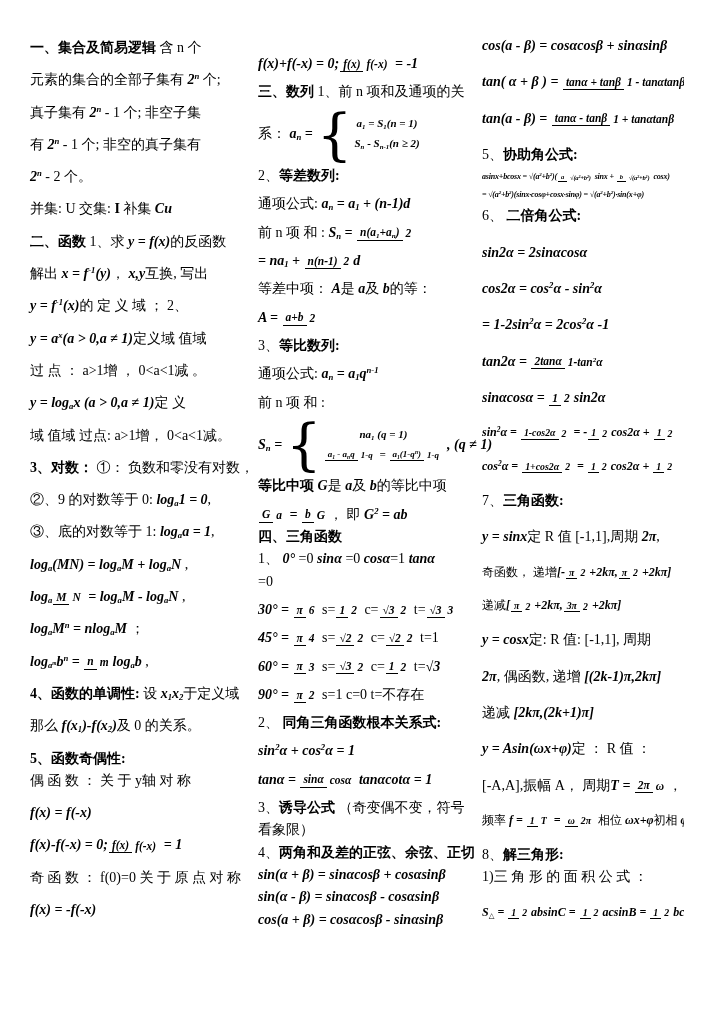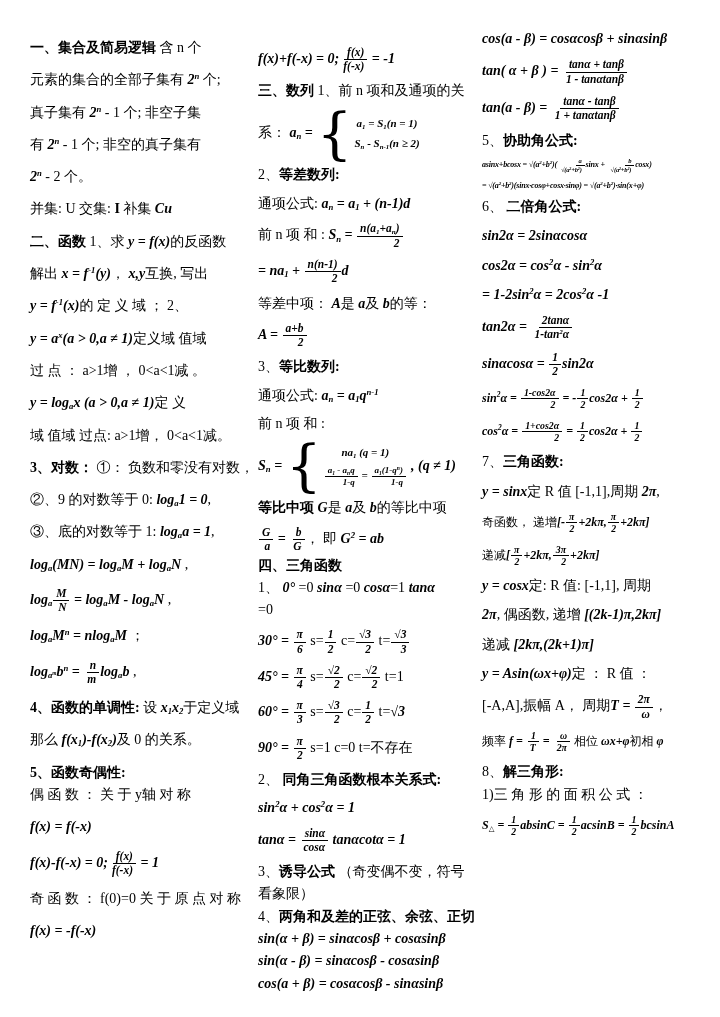--- a/index.html
+++ b/index.html
@@ -4,33 +4,33 @@
 <style>
   * { margin:0; padding:0; box-sizing:border-box; }
   html,body { background:#ffffff; }
   .page {
     position:relative; width:684px; height:1017px; background:#ffffff;
     color:#000; overflow:hidden;
     font-family:"Liberation Serif","DejaVu Serif",serif;
   }
   .col { position:absolute; }
   #col1 { left:30px;  top:26px; width:226px; }
-  #col2 { left:258px; top:38px; width:224px; }
+  #col2 { left:258px; top:46px; width:224px; }
   #col3 { left:482px; top:20px; width:232px; }
   .line { font-size:14px; line-height:1.45; white-space:nowrap; }
   #col1 .line { margin:12px 0; }
   #col2 .line { margin:8px 0; }
-  #col3 .line { margin:9px 0; }
+  #col3 .line { margin:16px 0; }
   .line.tight { margin:2px 0 !important; }
   .line.med   { font-size:12px; }
   .line.small { font-size:8px; letter-spacing:-0.2px; margin:6px 0 !important; }
   .b { font-weight:bold; }
   .m { font-family:"Liberation Serif","DejaVu Serif",serif; font-weight:bold; font-style:italic; }
   .frac {
-    display:inline-flex; flex-direction:column; align-items:flex-end;
+    display:inline-flex; flex-direction:row; align-items:center;
     vertical-align:middle; font-size:0.82em; line-height:1.15;
     text-align:center; margin:0 1px;
   }
   .fn { border-bottom:1.4px solid #000; padding:0 3px; }
   .fd { padding:0 3px; }
   .ssup { font-size:0.62em; vertical-align:0.55em; }
   .ssub { font-size:0.62em; vertical-align:-0.28em; }
   .cases { display:flex; align-items:center; }
   .cases .lead { margin-right:4px; }
   .cases .tail { margin-left:4px; }

